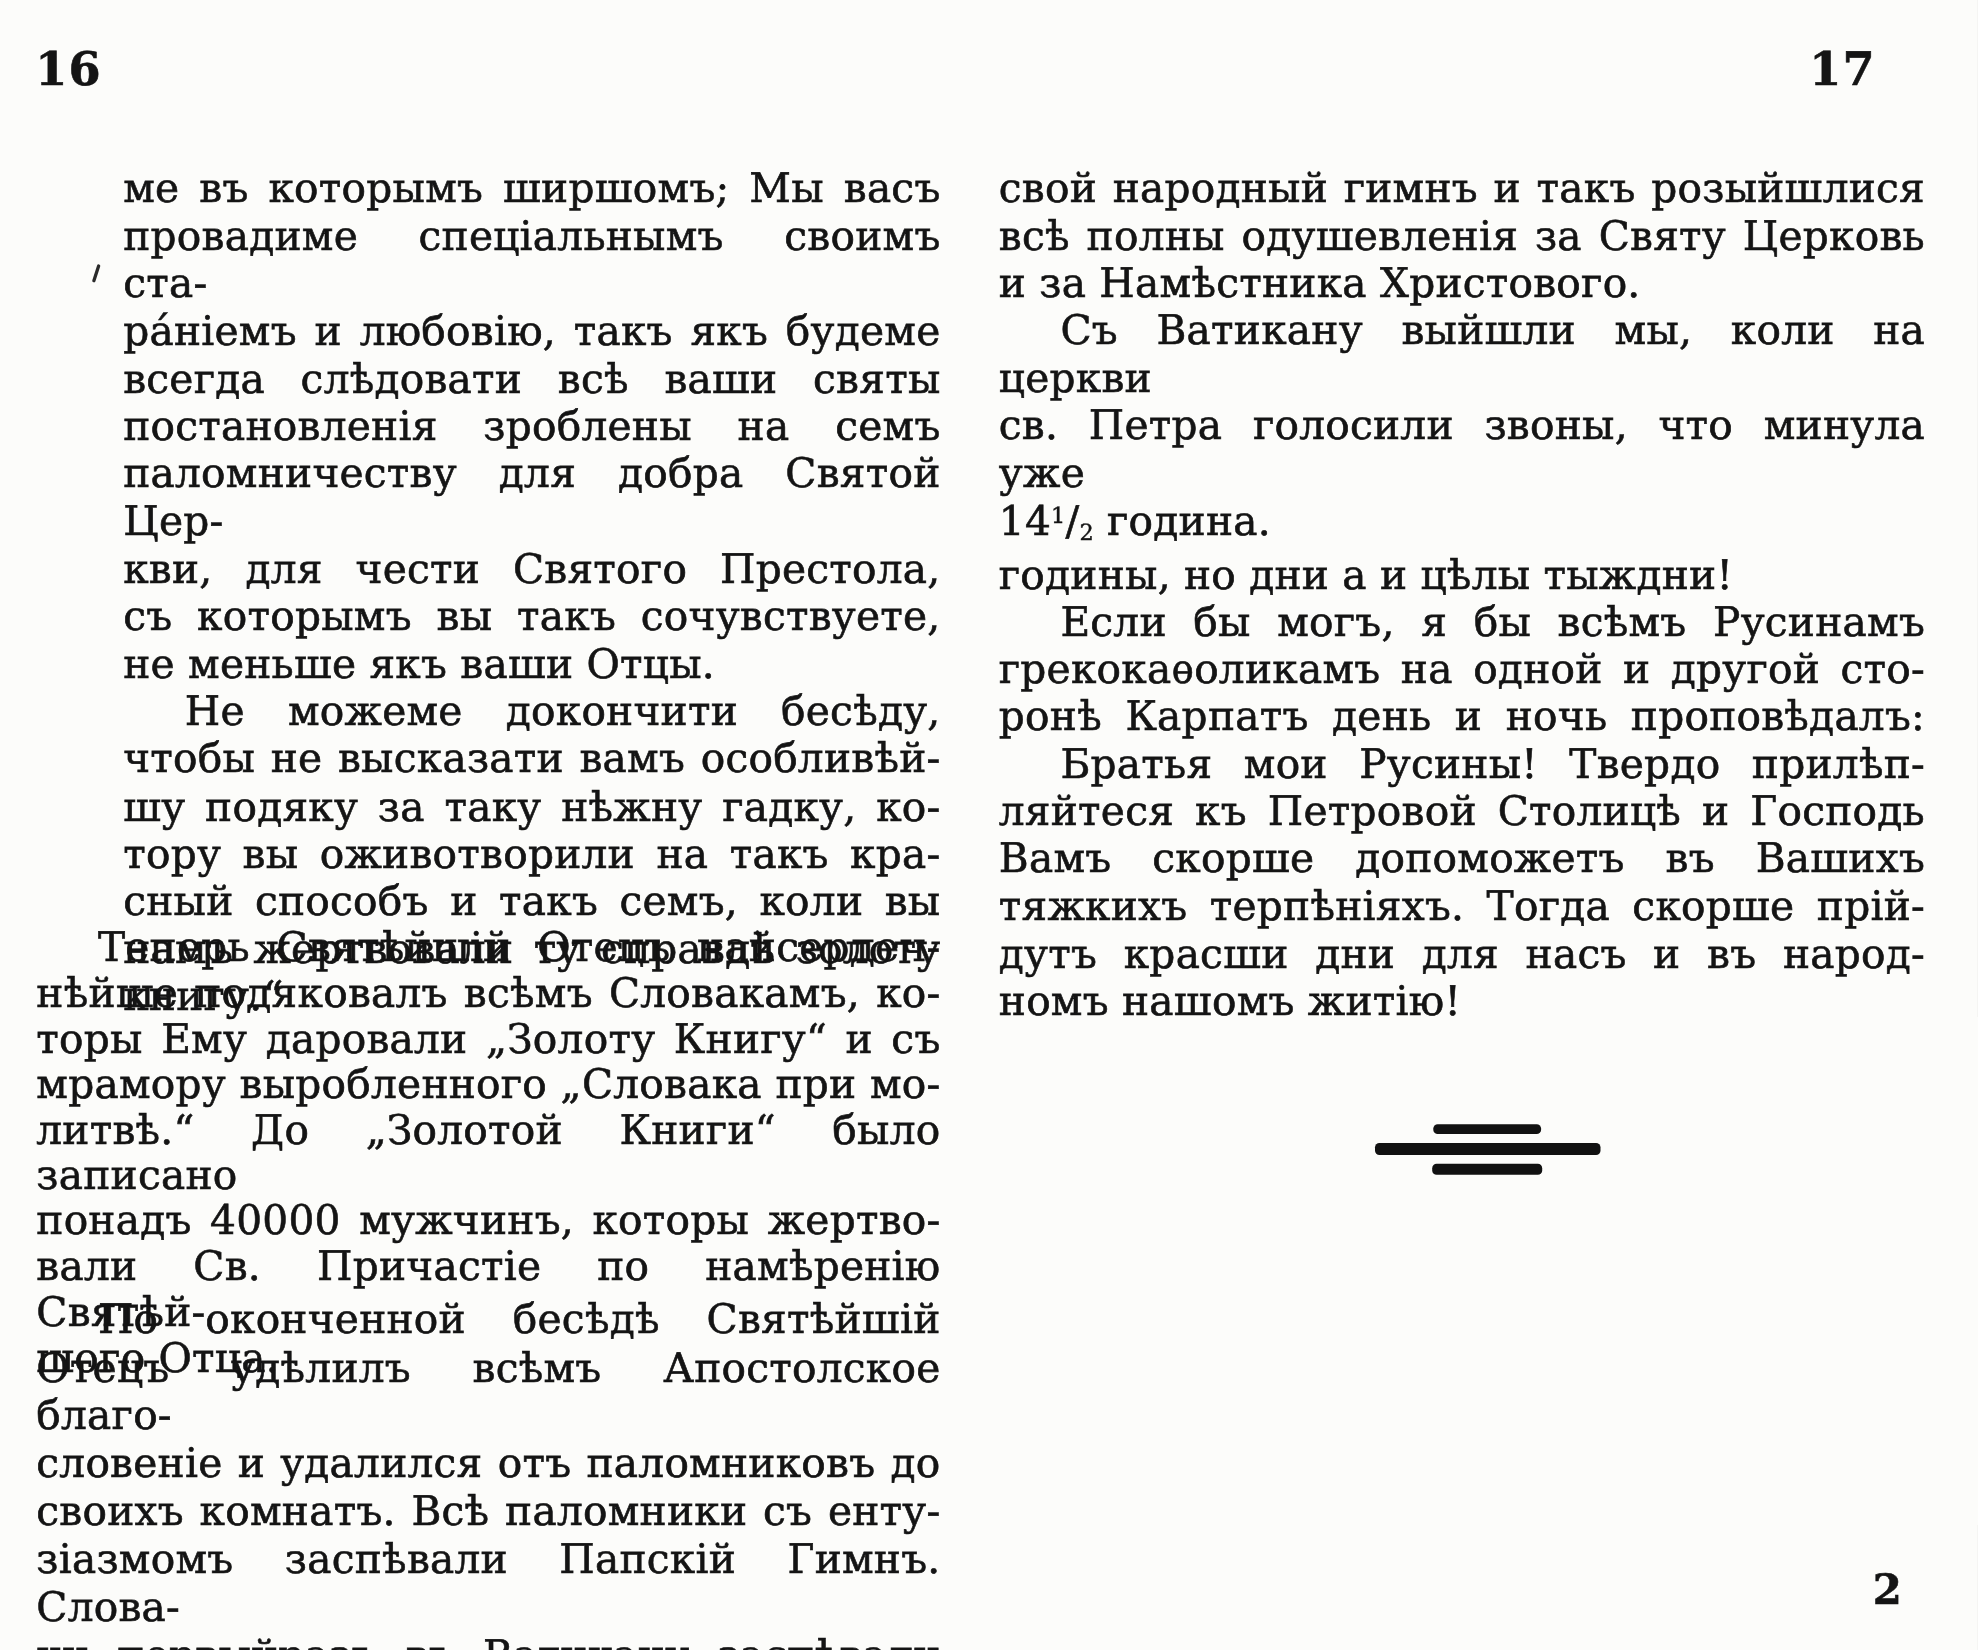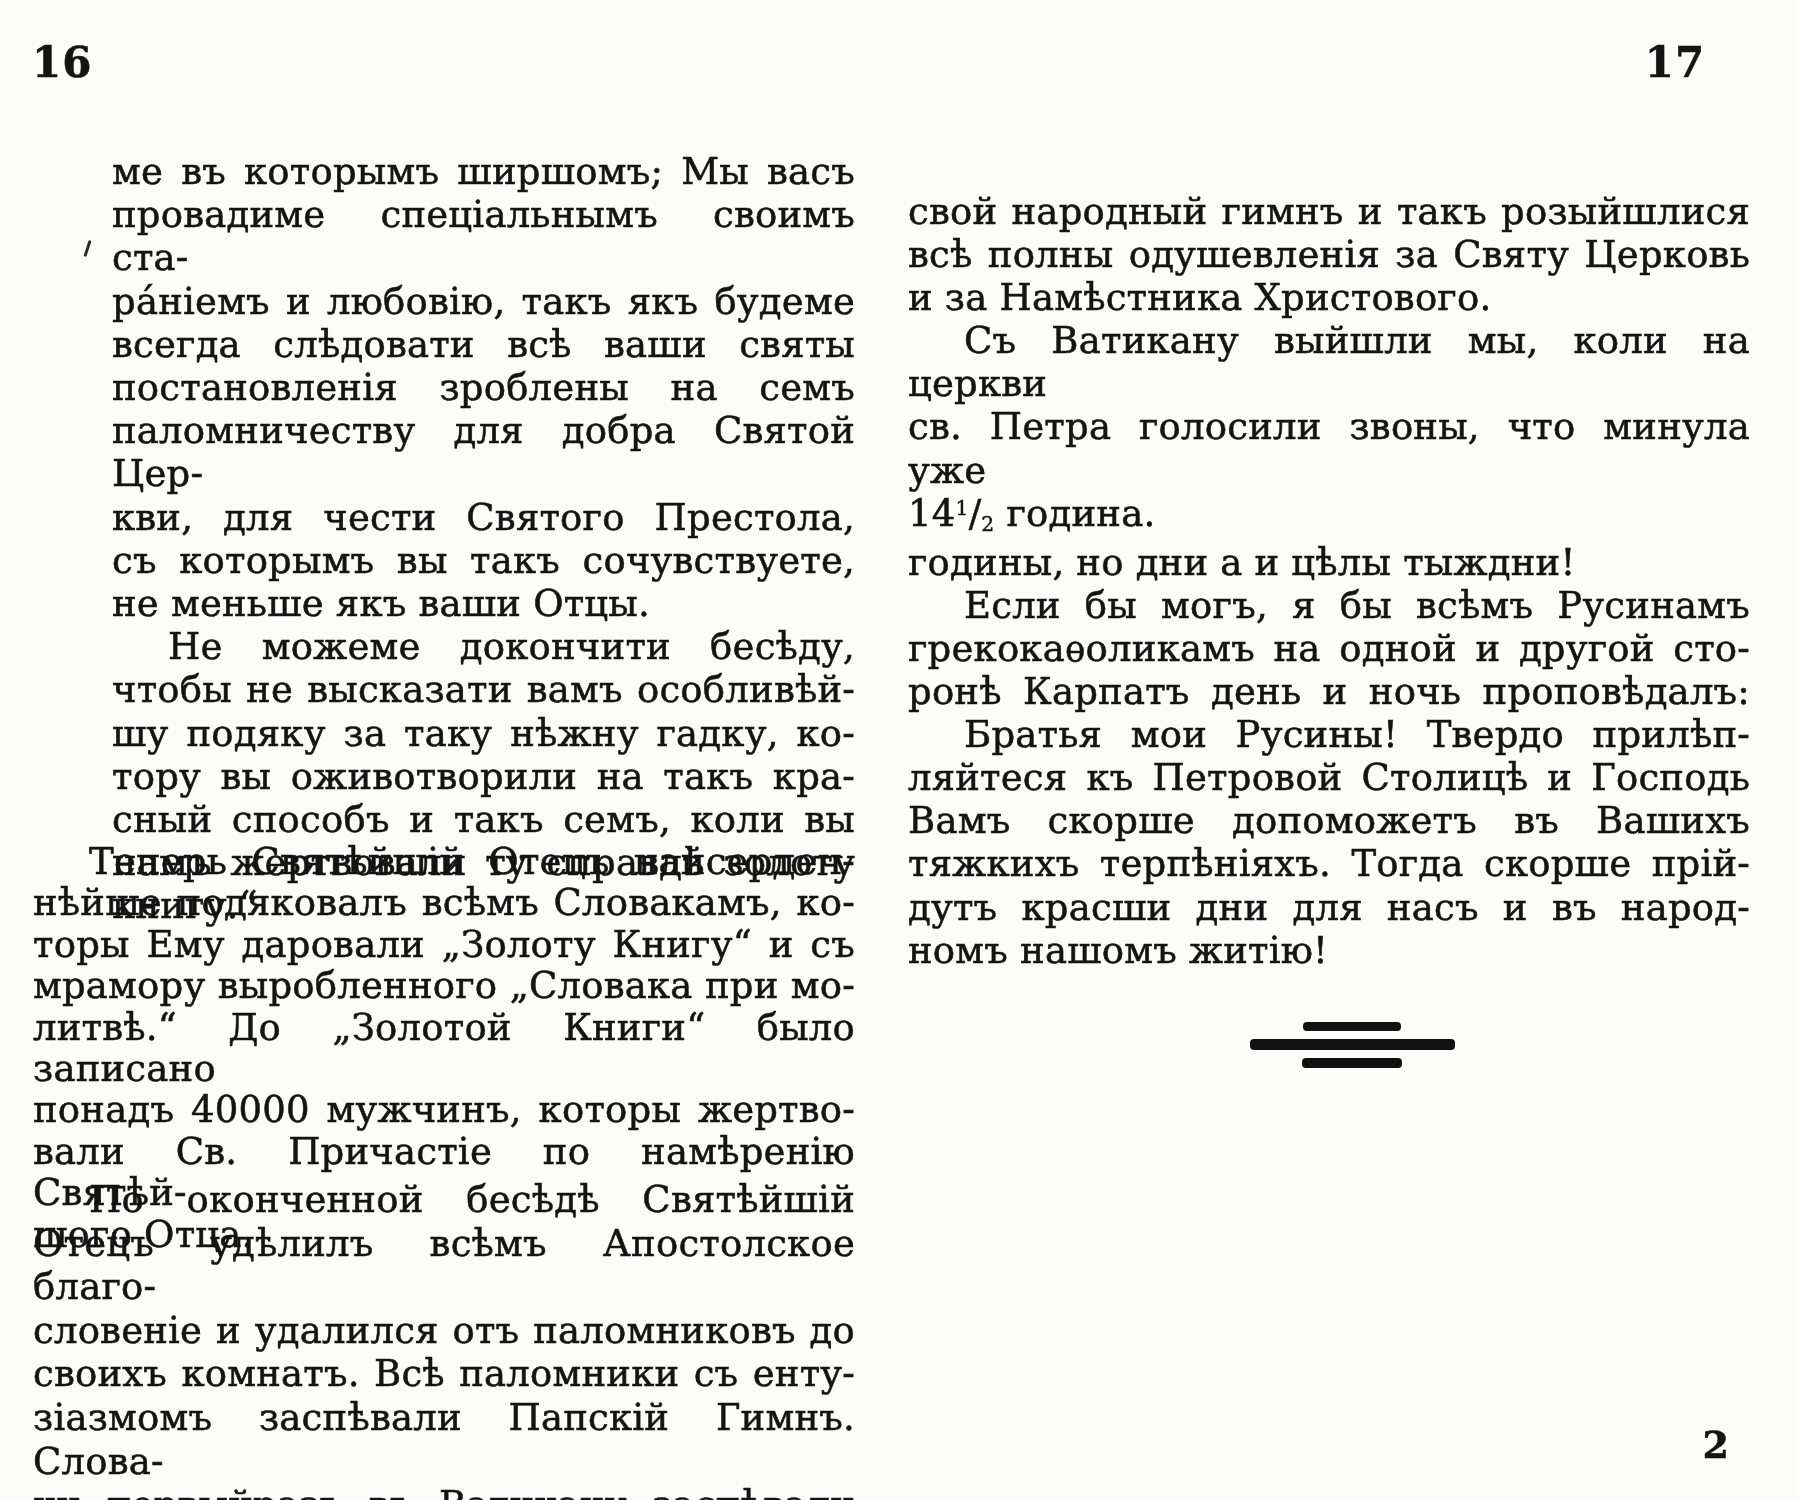--- a/index.html
+++ b/index.html
@@ -35,21 +35,21 @@
     text-align:justify;
     text-align-last:justify;
   }
   .line.ind{ text-indent:56px; }
   .line span.i{ }
   .line span.sup{ font-size:0.55em; position:relative; top:-0.5em; -webkit-text-stroke:0.4px #141414; }
   .line span.sub{ font-size:0.55em; position:relative; top:0.28em; -webkit-text-stroke:0.4px #141414; }
   #blk-quote{ left:112px; top:150px; width:743px; line-height:43.2px; }
   #blk-para1{ left:33px;  top:841px; width:822px; line-height:41.4px; }
   #blk-para2{ left:33px;  top:1178px; width:822px; line-height:43.6px; }
-  #blk-right{ left:908px; top:150px; width:842px; line-height:43.1px;margin-top:40px; }
+  #blk-right{ left:908px; top:150px; width:842px; line-height:43.1px; }
   #divider{
     position:absolute; left:1250px; top:1020px; width:205px; height:50px;
   }
   #divider .bar{ position:absolute; background:#111; border-radius:4px; }
   #divider .bar1{ left:53px; top:2px;  width:98px;  height:9px; }
   #divider .bar2{ left:0px;  top:19px; width:205px; height:11px; }
   #divider .bar3{ left:52px; top:38px; width:100px; height:10px; }
   #margin-mark{
     position:absolute; left:86px; top:240px; width:3px; height:17px;
     background:#2a2a2a; border-radius:2px; transform:rotate(18deg);

